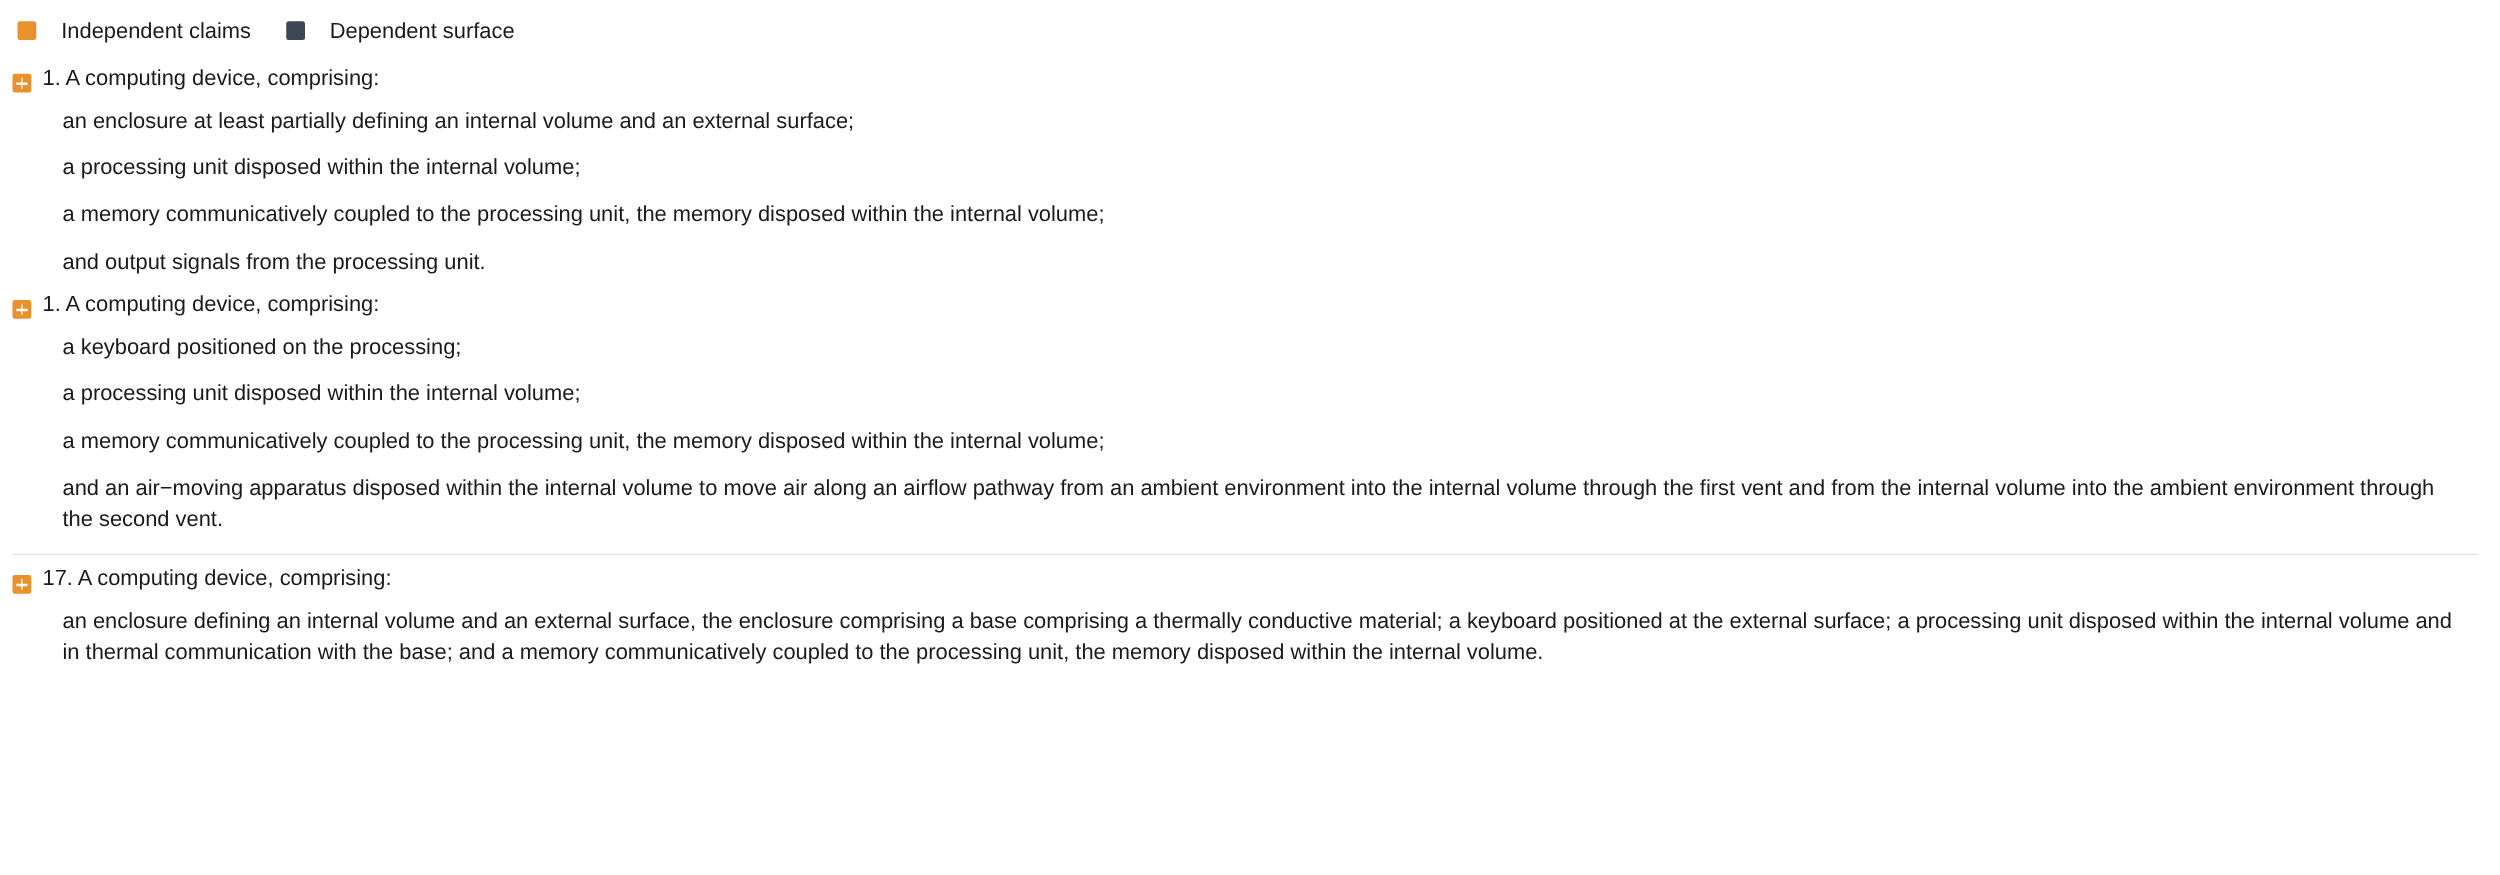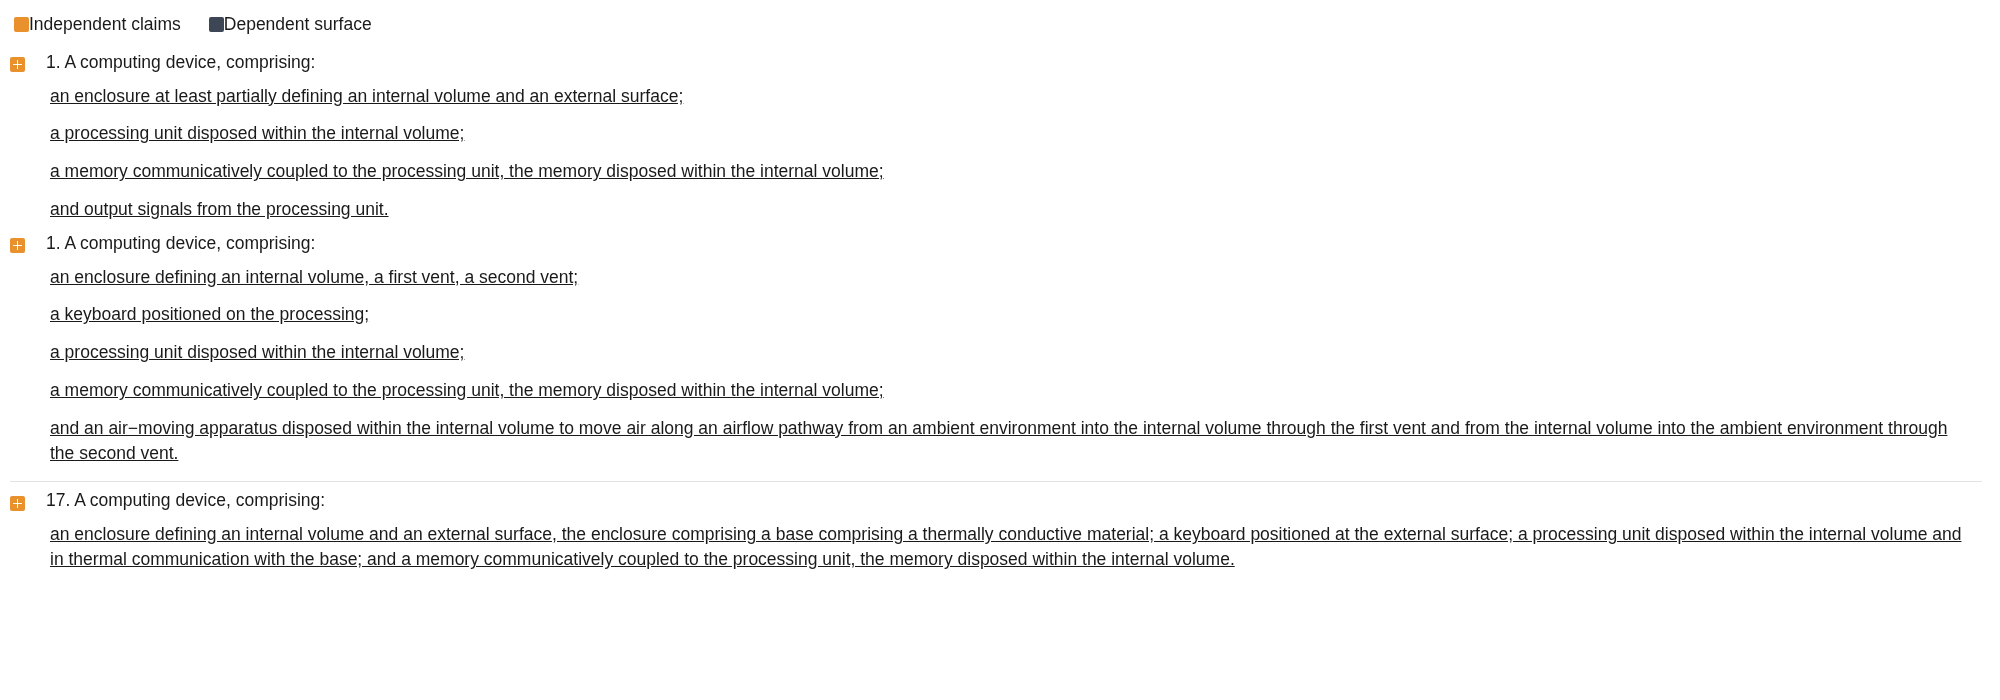--- a/index.html
+++ b/index.html
@@ -24,21 +24,21 @@
     display: flex;
     align-items: center;
     gap: 10px;
     padding: 6px 0 8px 4px;
     font-size: 17.5px;
     color: #1a1a1a;
   }
   .legend-item {
     display: flex;
     align-items: center;
-    gap: 0;
+    gap: 20px;
     margin-right: 18px;
     justify-content: center;
   }
   .legend-swatch {
     width: 15px;
     height: 15px;
     border-radius: 2px;
     display: inline-block;
   }
   .legend-swatch.independent { background: #e8912d; }
@@ -47,22 +47,22 @@
 
   
   .claims {
     margin-top: 6px;
   }
   .claim-block {
     position: relative;
   }
   .claim-header {
     display: flex;
-    align-items: center;
-    gap: 21px;
+    align-items: flex-end;
+    gap: 9px;
     padding: 3px 0 3px 0;
   }
   .expander {
     flex: 0 0 auto;
     width: 15px;
     height: 15px;
     margin-top: 4px;
     border-radius: 2px;
     background: #e8912d;
     position: relative;
@@ -93,21 +93,20 @@
   }
   .claim-body {
     padding-left: 40px;
     padding-right: 8px;
   }
   .claim-line {
     font-size: 17.5px;
     line-height: 1.42;
     color: #1a1a1a;
     padding: 6.5px 0;
-    text-decoration: underline;
   }
   .claim-sep {
     border: 0;
     border-top: 1px solid #e3e3e3;
     margin: 9px 0 4px 0;
   }
 </style>
 </head>
 <body>
 
@@ -138,21 +137,20 @@
         <div class="claim-line">and output signals from the processing unit.</div>
       </div>
     </div>
 
     <div class="claim-block">
       <div class="claim-header">
         <span class="expander"></span>
         <span class="claim-title">1. A computing device, comprising:</span>
       </div>
       <div class="claim-body">
-        <div class="claim-line">an enclosure defining an internal volume, a first vent, a second vent;</div>
         <div class="claim-line">a keyboard positioned on the processing;</div>
         <div class="claim-line">a processing unit disposed within the internal volume;</div>
         <div class="claim-line">a memory communicatively coupled to the processing unit, the memory disposed within the internal volume;</div>
         <div class="claim-line">and an air−moving apparatus disposed within the internal volume to move air along an airflow pathway from an ambient environment into the internal volume through the first vent and from the internal volume into the ambient environment through the second vent.</div>
       </div>
     </div>
 
     <hr class="claim-sep">
 
     <div class="claim-block">

